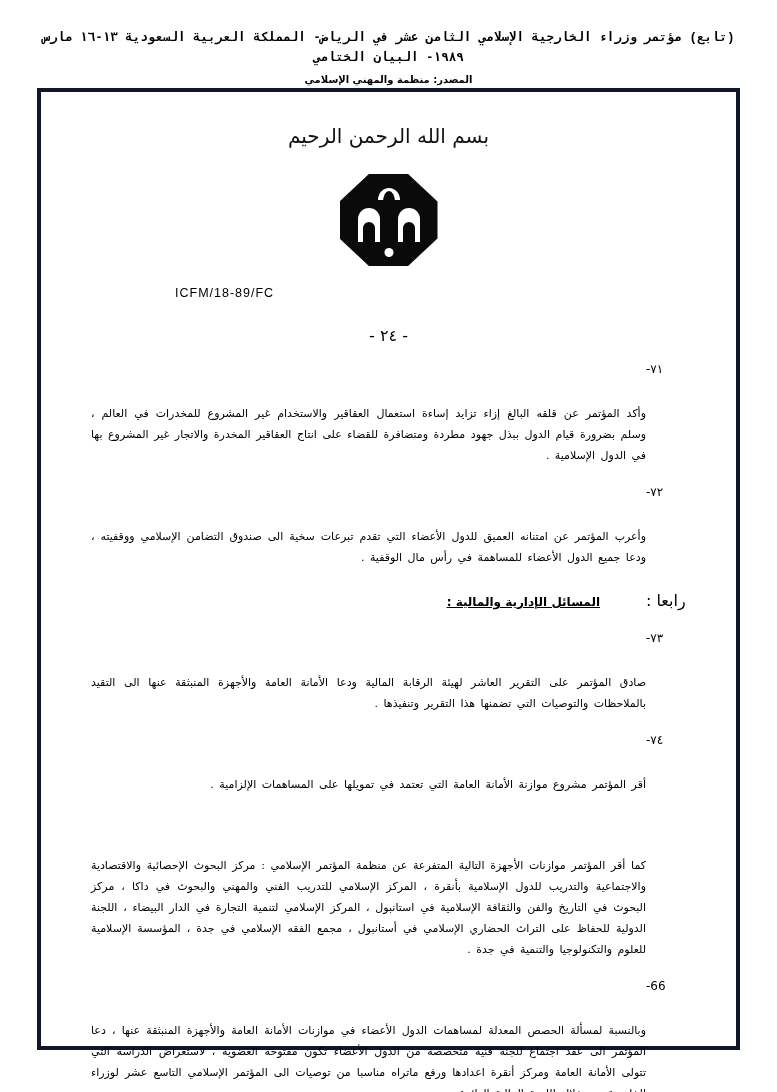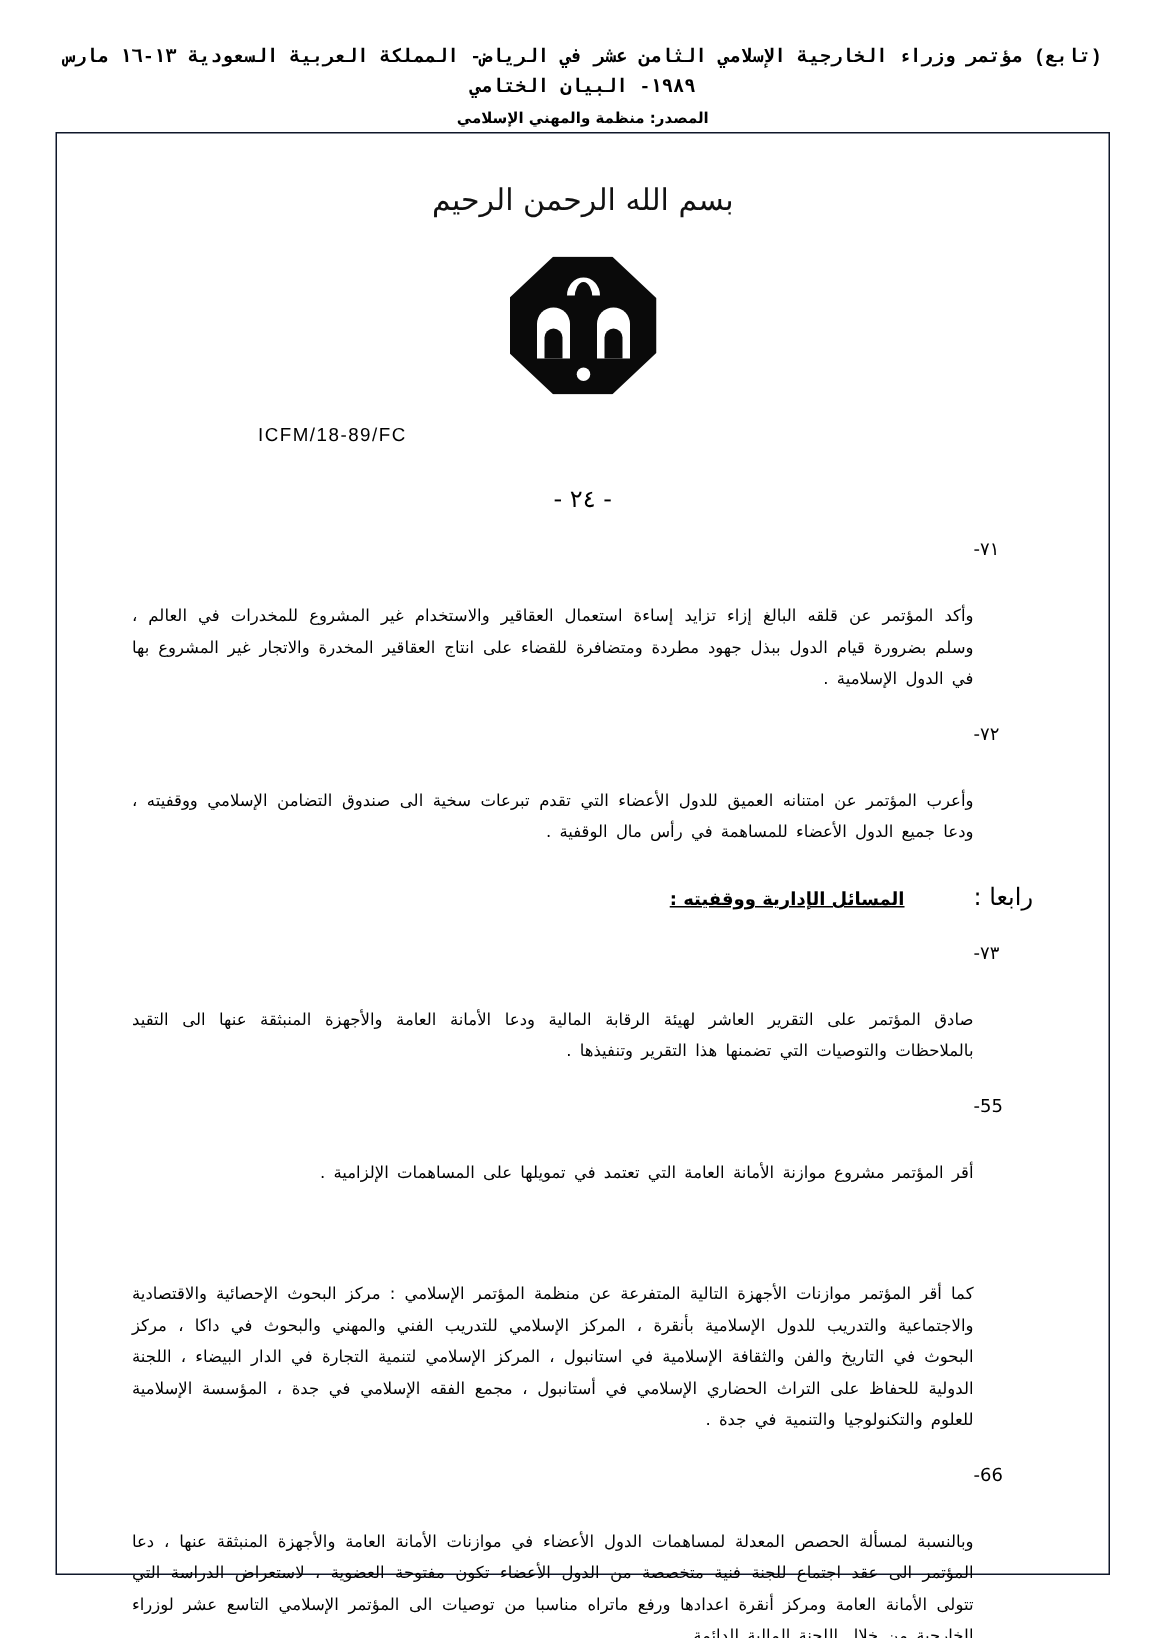--- a/index.html
+++ b/index.html
@@ -40,21 +40,21 @@
     direction: rtl;
   }
 
   
   .page-frame {
     position: absolute;
     top: 88px;
     left: 37px;
     width: 703px;
     height: 962px;
-    border: 1px solid #0f172a;
+    border: 4px solid #0f172a;
     box-sizing: border-box;
     background: #ffffff;
   }
 
   .page-inner {
     position: relative;
     width: 100%;
     height: 100%;
     box-sizing: border-box;
     padding: 18px 46px 10px 46px;
@@ -250,30 +250,30 @@
         <div class="para-text">وأكد المؤتمر عن قلقه البالغ إزاء تزايد إساءة استعمال العقاقير والاستخدام غير المشروع للمخدرات في العالم ، وسلم بضرورة قيام الدول ببذل جهود مطردة ومتضافرة للقضاء على انتاج العقاقير المخدرة والاتجار غير المشروع بها في الدول الإسلامية .</div>
       </div>
 
       <div class="para">
         <div class="para-num">٧٢-</div>
         <div class="para-text">وأعرب المؤتمر عن امتنانه العميق للدول الأعضاء التي تقدم تبرعات سخية الى صندوق التضامن الإسلامي ووقفيته ، ودعا جميع الدول الأعضاء للمساهمة في رأس مال الوقفية .</div>
       </div>
 
       <div class="section-head">
         <div class="sec-label">رابعا :</div>
-        <div class="sec-title">المسائل الإدارية ووقفيته :</div>
+        <div class="sec-title">المسائل الإدارية والمالية :</div>
       </div>
 
       <div class="para">
         <div class="para-num">٧٣-</div>
         <div class="para-text">صادق المؤتمر على التقرير العاشر لهيئة الرقابة المالية ودعا الأمانة العامة والأجهزة المنبثقة عنها الى التقيد بالملاحظات والتوصيات التي تضمنها هذا التقرير وتنفيذها .</div>
       </div>
 
       <div class="para">
-        <div class="para-num">55-</div>
+        <div class="para-num">٧٤-</div>
         <div class="para-text">أقر المؤتمر مشروع موازنة الأمانة العامة التي تعتمد في تمويلها على المساهمات الإلزامية .</div>
       </div>
 
       <div class="para no-num">
         <div class="para-num"></div>
         <div class="para-text">كما أقر المؤتمر موازنات الأجهزة التالية المتفرعة عن منظمة المؤتمر الإسلامي : مركز البحوث الإحصائية والاقتصادية والاجتماعية والتدريب للدول الإسلامية بأنقرة ، المركز الإسلامي للتدريب الفني والمهني والبحوث في داكا ، مركز البحوث في التاريخ والفن والثقافة الإسلامية في استانبول ، المركز الإسلامي لتنمية التجارة في الدار البيضاء ، اللجنة الدولية للحفاظ على التراث الحضاري الإسلامي في أستانبول ، مجمع الفقه الإسلامي في جدة ، المؤسسة الإسلامية للعلوم والتكنولوجيا والتنمية في جدة .</div>
       </div>
 
       <div class="para">
         <div class="para-num">66-</div>

